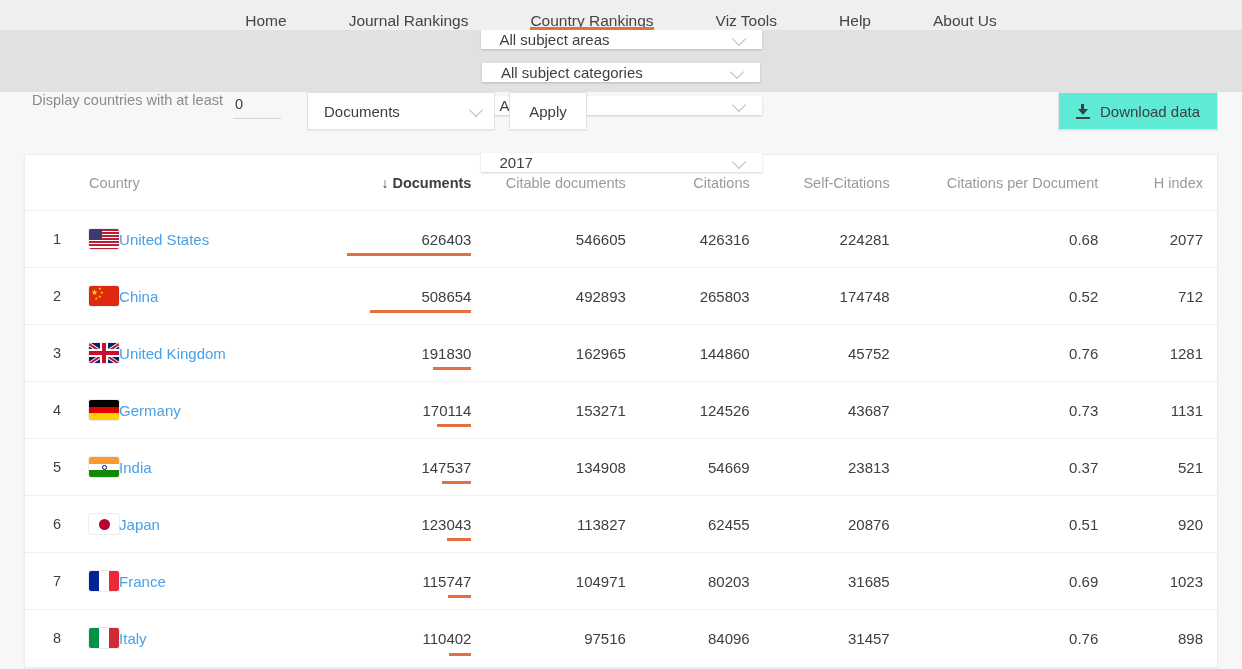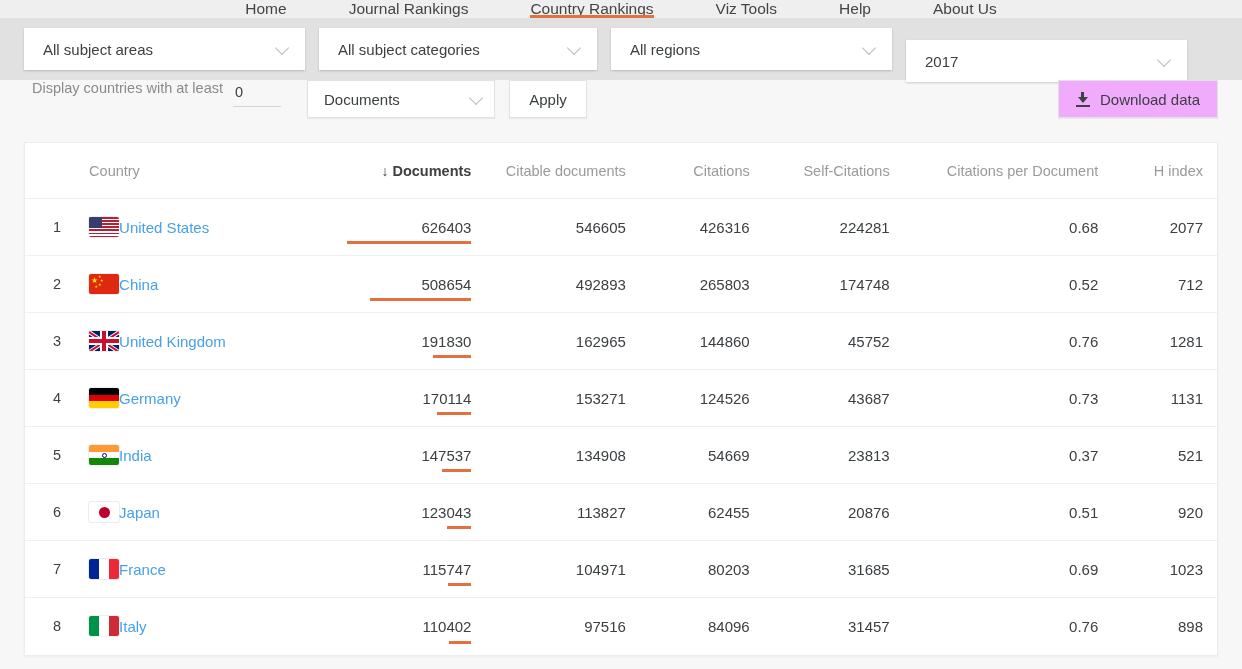--- a/index.html
+++ b/index.html
@@ -9,21 +9,21 @@
     width: 1242px; height: 669px;
     background: #f7f7f7;
     font-family: "Liberation Sans", sans-serif;
     color: #333;
     overflow: hidden;
     position: relative;
   }
 
   
   .topnav {
-    height: 18px;
+    height: 30px;
     background: #efefef;
     display: flex;
     justify-content: center;
     align-items: flex-end;
     gap: 62px;
     padding: 0 0 0 0;
     position: relative;
   }
   .navitem {
     font-size: 15.5px;
@@ -45,20 +45,21 @@
   }
 
   
   .filterband {
     height: 62px;
     background: #e1e1e1;
     display: flex;
     align-items: center;
     padding: 0 24px;
     gap: 14px;
+    flex-direction: column;
   }
   .select {
     height: 42px;
     background: #fff;
     border: 1px solid #fff;
     box-shadow: 0 1px 2px rgba(0,0,0,.18);
     display: flex;
     align-items: center;
     justify-content: space-between;
     padding: 0 14px 0 18px;
@@ -134,21 +135,21 @@
     box-shadow: 0 1px 1px rgba(0,0,0,.05);
     font-family: "Liberation Sans", sans-serif;
     font-size: 15px;
     color: #3c4043;
     cursor: pointer;
   }
   .downloadbtn {
     position: absolute;
     right: 24px;
     width: 160px; height: 38px;
-    background: #f0abfc;
+    background: #5eead4;
     border: 1px solid #e2e2e2;
     box-shadow: 0 1px 1px rgba(0,0,0,.06);
     display: flex;
     align-items: center;
     justify-content: center;
     gap: 10px;
     font-size: 15px;
     color: #3c4043;
     cursor: pointer;
   }

